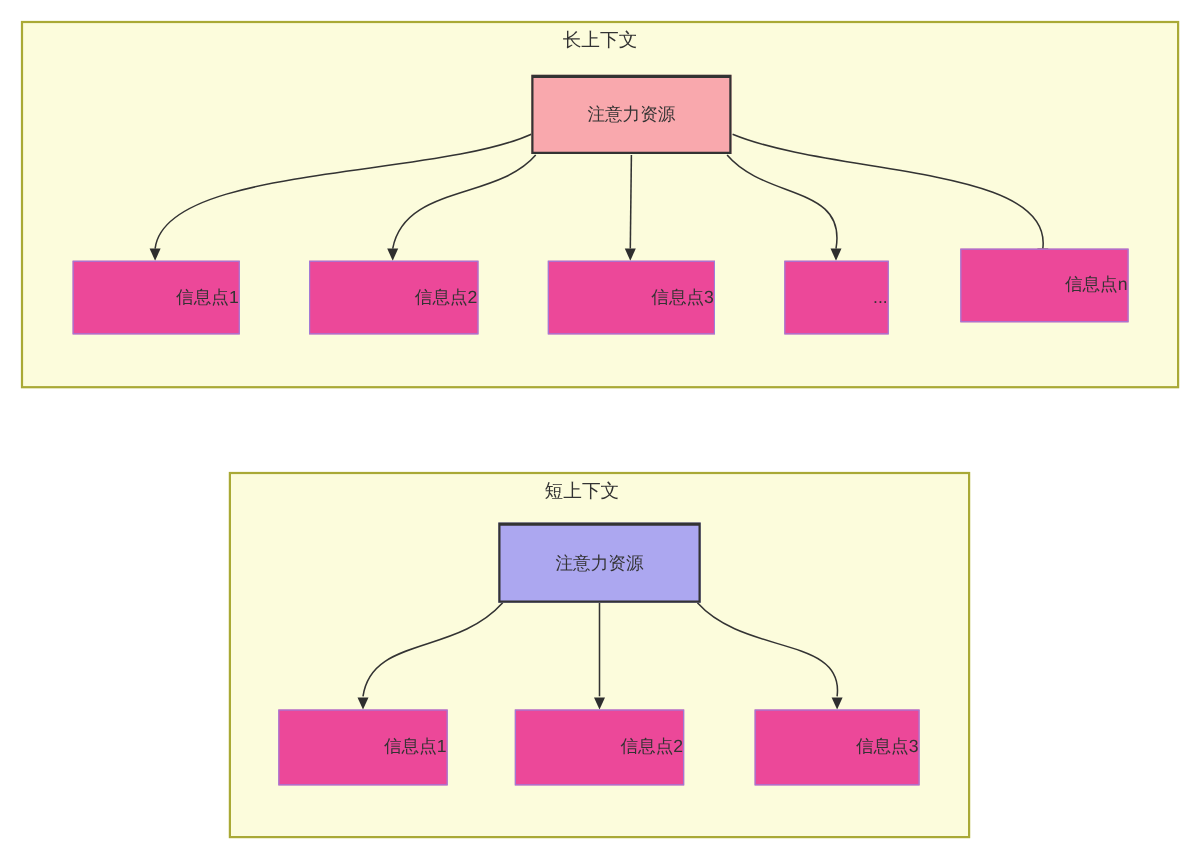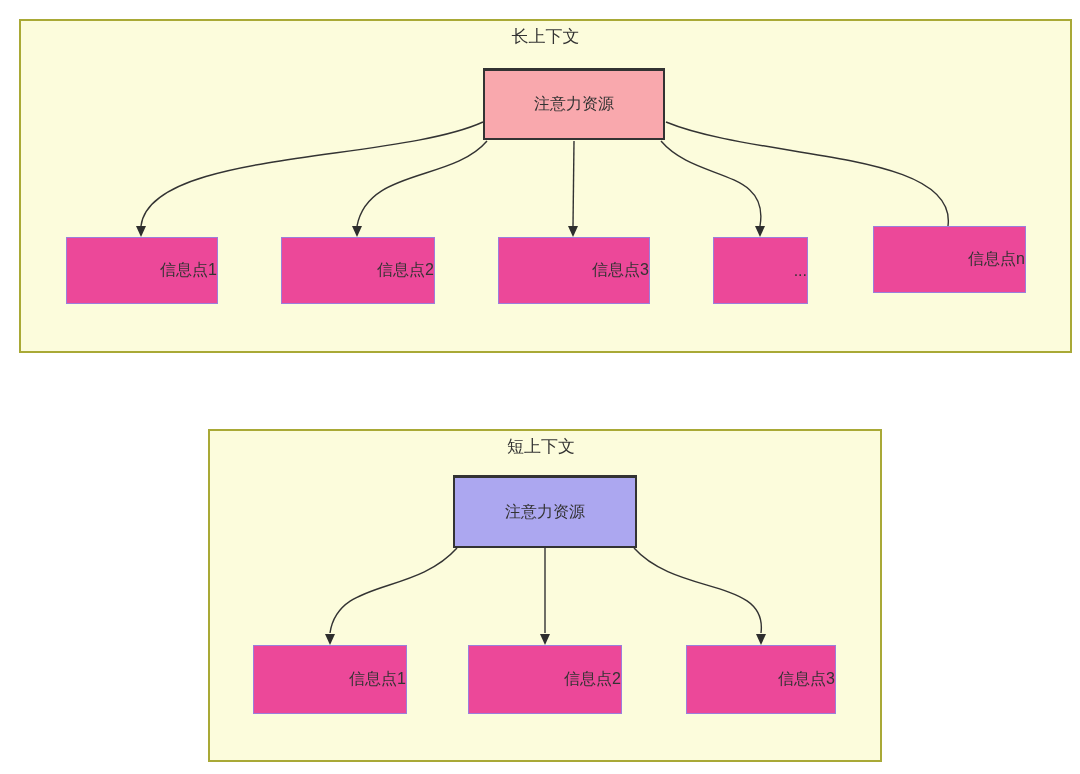--- a/index.html
+++ b/index.html
@@ -59,21 +59,21 @@
 </style>
 </head>
 <body>
 
 <div id="canvas">
 
   <div class="section" style="left:19px; top:19px; width:1053px; height:334px;"></div>
   <div class="section-title" style="left:19px; top:26px; width:1053px;">长上下文</div>
 
   <div class="section" style="left:208px; top:429px; width:674px; height:333px;"></div>
-  <div class="section-title" style="left:204px; top:436px; width:674px;">短上下文</div>
+  <div class="section-title" style="left:192px; top:436px; width:674px;">短上下文</div>
 
   <svg class="arrows" viewBox="0 0 1080 774">
 
     <path class="link" d="M483 122 C395 162 150 150 141 226"></path>
     <path class="head" d="M141 237 L136 226 L146 226 Z"></path>
     <path class="link" d="M487 141 C452 182 368 168 357 226"></path>
     <path class="head" d="M357 237 L352 226 L362 226 Z"></path>
     <path class="link" d="M574 141 L573 226"></path>
     <path class="head" d="M573 237 L568 226 L578 226 Z"></path>
     <path class="link" d="M661 141 C696 182 770 168 760 226"></path>

